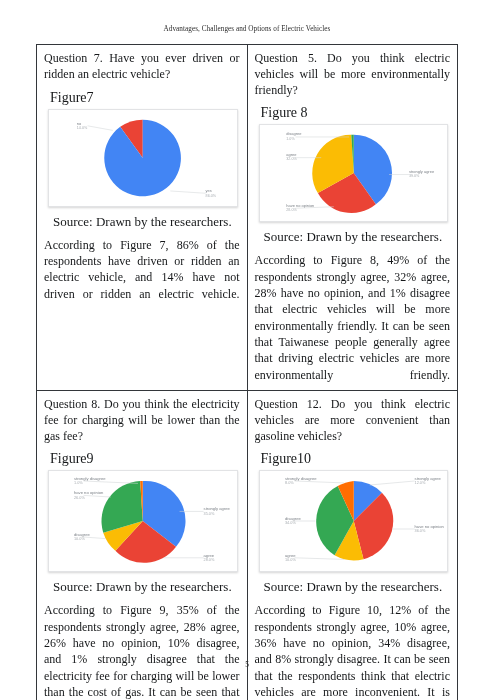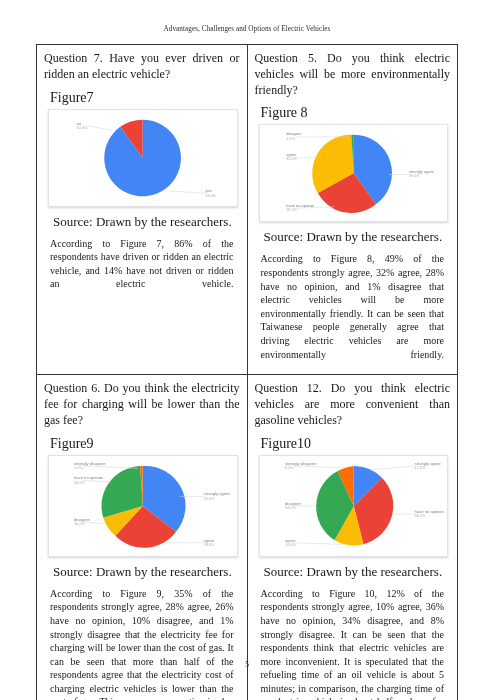--- a/index.html
+++ b/index.html
@@ -81,25 +81,25 @@
 
   .chart-svg { display: block; width: 100%; height: 100%; }
 
   .source-line {
     font-size: 13px;
     margin: 0 0 7px 9px;
     color: #16181a;
   }
 
   .body-para {
-    font-size: 10px;
+    font-size: 12px;
     line-height: 1.36;
     text-align: justify;
     text-align-last: justify;
-    margin: 6px;
+    margin: 0;
     color: #16181a;
     hyphens: none;
   }
 
   .page-number {
     position: absolute;
     left: 0;
     top: 660px;
     width: 494px;
     text-align: center;
@@ -182,21 +182,21 @@
             <text class="slice-label-pct" x="6" y="54.7">28.0%</text>
           </svg>
         </div>
         <p class="source-line">Source: Drawn by the researchers.</p>
         <p class="body-para">According to Figure 8, 49% of the respondents strongly agree, 32% agree, 28% have no opinion, and 1% disagree that electric vehicles will be more environmentally friendly. It can be seen that Taiwanese people generally agree that driving electric vehicles are more environmentally friendly.</p>
       </td>
     </tr>
 
     <tr>
       <td>
-        <p class="q-title">Question 6. Do you think the electricity fee for charging will be lower than the gas fee?</p>
+        <p class="q-title">Question 8. Do you think the electricity fee for charging will be lower than the gas fee?</p>
         <div class="fig-label">Figure9</div>
         <div class="chart-card tall">
           <svg class="chart-svg" viewBox="0 0 100 60" preserveAspectRatio="xMidYMid meet">
 
             <path d="M 50 30 L 50 5 A 25 25 0 0 1 70.8 46.1 Z" fill="#4285f4"></path>
 
             <path d="M 50 30 L 70.8 46.1 A 25 25 0 0 1 32.9 48.6 Z" fill="#ea4335"></path>
 
             <path d="M 50 30 L 32.9 48.6 A 25 25 0 0 1 25.3 37.3 Z" fill="#fbbc04"></path>
 

